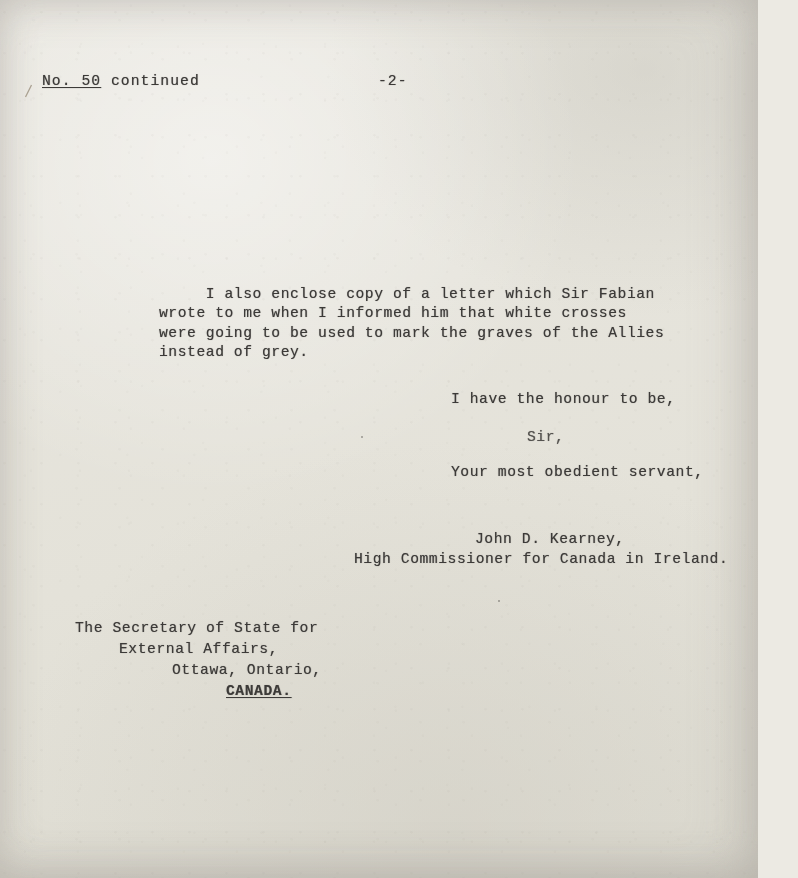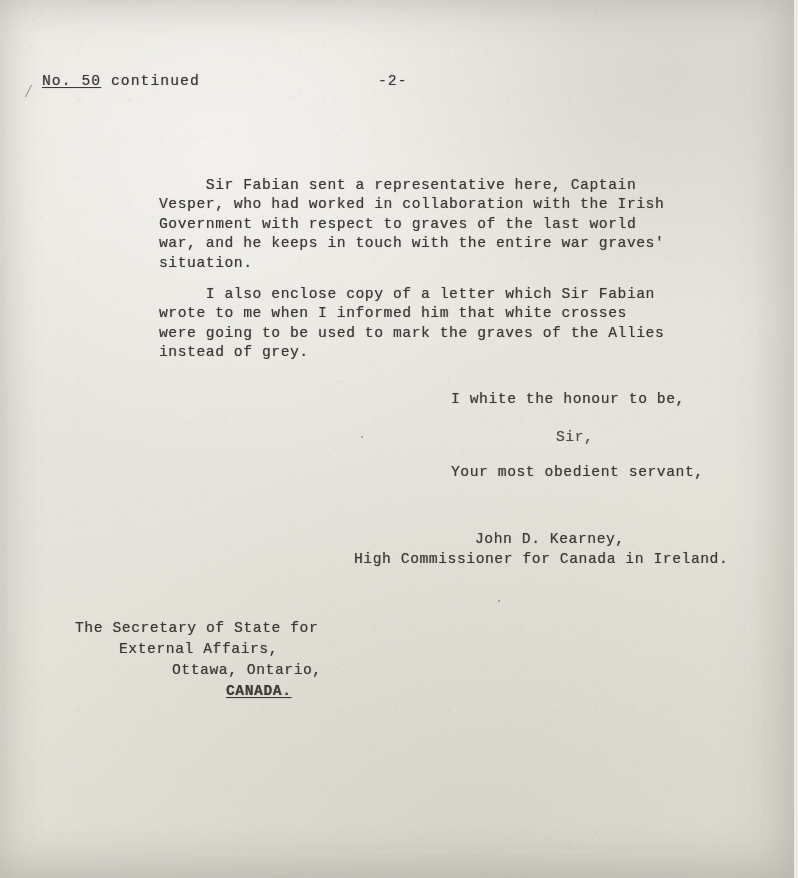--- a/index.html
+++ b/index.html
@@ -16,21 +16,20 @@
   .page {
     position: relative;
     width: 758px;
     height: 878px;
     
     background:
       radial-gradient(ellipse 70% 55% at 28% 18%, rgba(255,255,255,0.45) 0%, rgba(255,255,255,0) 70%),
       radial-gradient(ellipse 60% 40% at 85% 8%, rgba(198,196,186,0.45) 0%, rgba(198,196,186,0) 70%),
       radial-gradient(ellipse 80% 60% at 60% 95%, rgba(206,203,193,0.5) 0%, rgba(206,203,193,0) 75%),
       linear-gradient(170deg, #e9e7e0 0%, #e6e4dc 35%, #e4e2d9 60%, #dedcd2 100%);
-    padding-left: 36px;
   }
   .grain {
     position: absolute;
     inset: 0;
     pointer-events: none;
     opacity: 0.5;
     background-image:
       radial-gradient(circle at 12% 30%, rgba(140,136,124,0.10) 0 1px, transparent 1.6px),
       radial-gradient(circle at 47% 12%, rgba(140,136,124,0.08) 0 1px, transparent 1.6px),
       radial-gradient(circle at 78% 52%, rgba(140,136,124,0.09) 0 1px, transparent 1.6px),
@@ -86,21 +85,21 @@
     width: 10px;
     height: 14px;
     pointer-events: none;
   }
   #pencil-mark svg { display: block; }
 
   #para-1 { top: 176px; left: 159px; }
   #para-2 { top: 285px; left: 159px; }
 
   #closing-1 { top: 390px; left: 451px; }
-  #closing-2 { top: 428px; left: 556px; }
+  #closing-2 { top: 428px; left: 527px; }
   #closing-3 { top: 463px; left: 451px; }
   #sig-name { position: absolute; top: 530px; left: 475px; }
   #sig-title { position: absolute; top: 550px; left: 354px; }
   #address-line-1 { position: absolute; top: 619px; left: 65px; margin-left: 10px; }
   #address-line-2 { position: absolute; top: 640px; left: 119px; }
   #address-line-3 { position: absolute; top: 661px; left: 172px; }
   #address-line-4 { position: absolute; top: 682px; left: 226px; }
   #address-line-4 .u {
     text-decoration: underline;
     text-underline-offset: 2px;
@@ -126,31 +125,26 @@
   <div class="typed" id="header-line"><span class="u">No. 50</span><span> continued</span></div>
 
   <div class="typed" id="page-number">-2-</div>
 
   <div id="pencil-mark">
     <svg width="10" height="14" viewBox="0 0 10 14">
       <path d="M7.5 1 L1.5 13" stroke="#9a8d7c" stroke-width="1.2" fill="none" opacity="0.8"></path>
     </svg>
   </div>
 
-  <div class="typed" id="para-1">     Sir Fabian sent a representative here, Captain
-Vesper, who had worked in collaboration with the Irish
-Government with respect to graves of the last world
-war, and he keeps in touch with the entire war graves'
-situation.</div>
   <div class="typed" id="para-2">     I also enclose copy of a letter which Sir Fabian
 wrote to me when I informed him that white crosses
 were going to be used to mark the graves of the Allies
 instead of grey.</div>
 
-  <div class="typed" id="closing-1">I white the honour to be,</div>
+  <div class="typed" id="closing-1">I have the honour to be,</div>
   <div class="typed faint" id="closing-2">Sir,</div>
   <div class="typed" id="closing-3">Your most obedient servant,</div>
 
   <div class="typed" id="sig-name">John D. Kearney,</div>
   <div class="typed" id="sig-title">High Commissioner for Canada in Ireland.</div>
 
   <div class="typed" id="address-line-1">The Secretary of State for</div>
   <div class="typed" id="address-line-2">External Affairs,</div>
   <div class="typed" id="address-line-3">Ottawa, Ontario,</div>
   <div class="typed" id="address-line-4"><span class="u">CANADA.</span></div>

